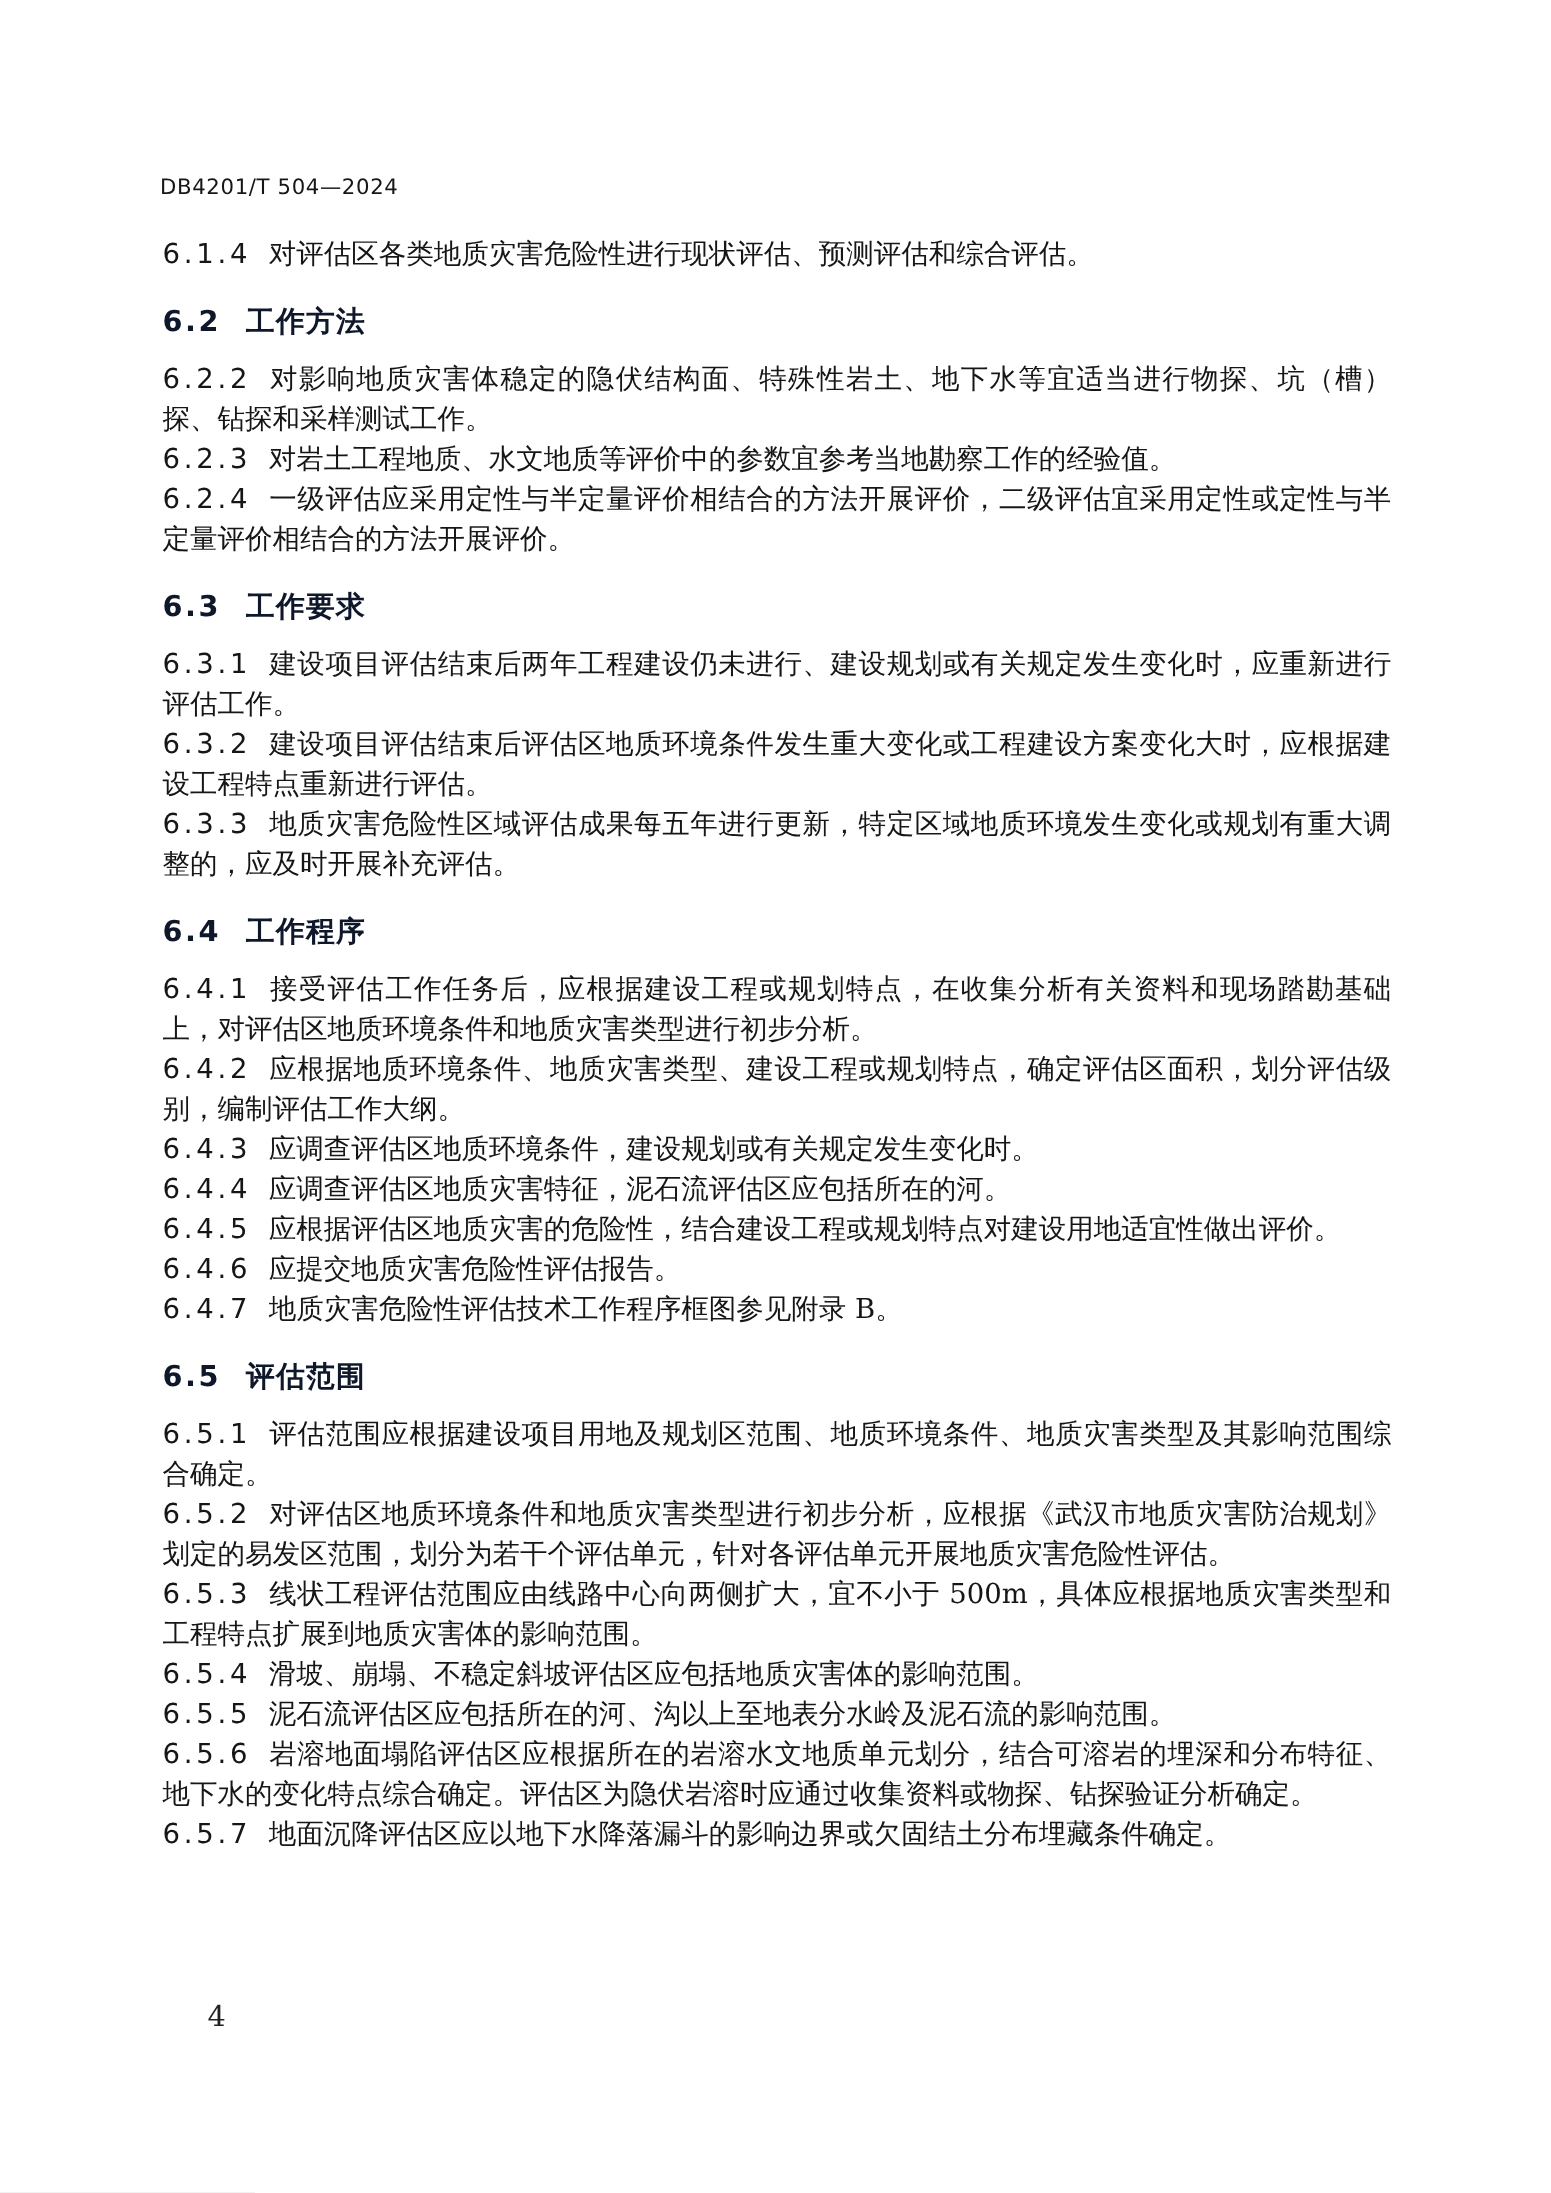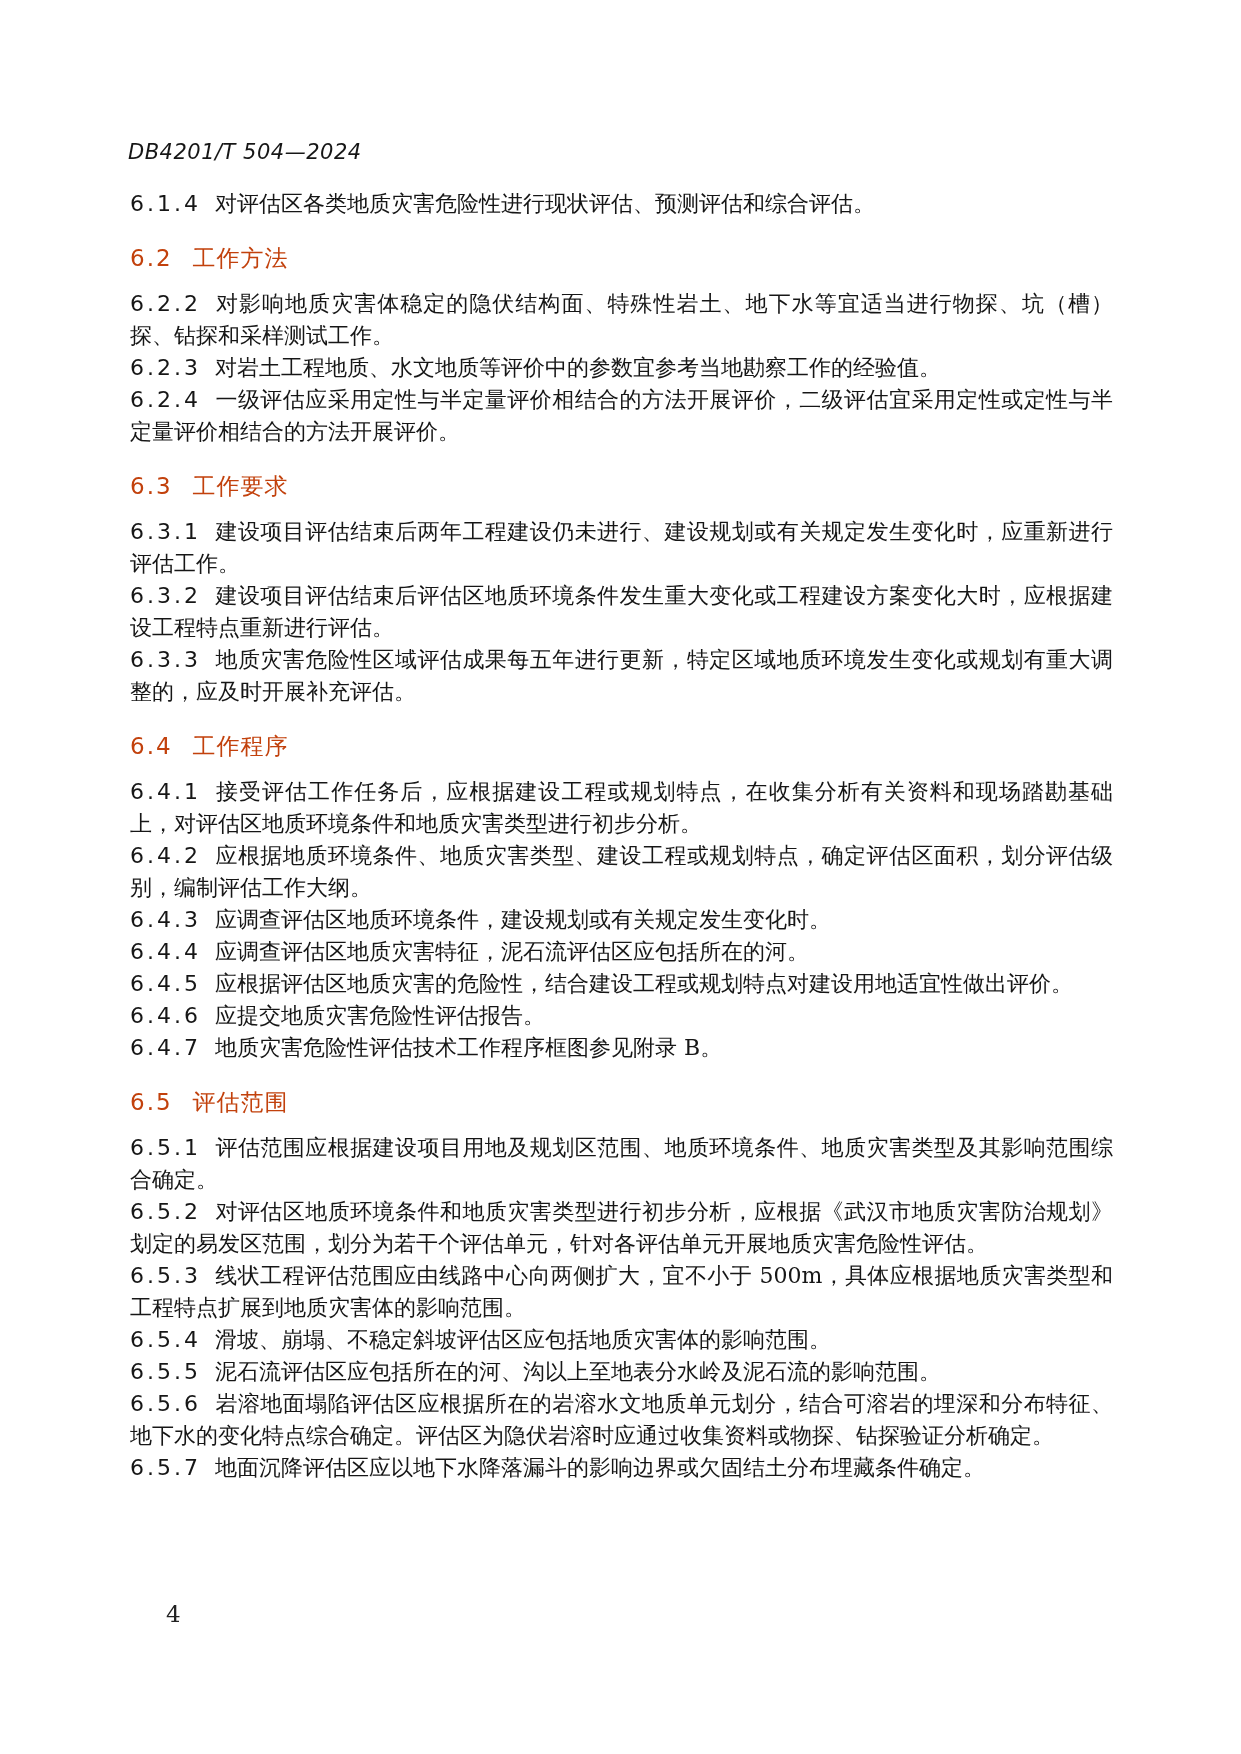--- a/index.html
+++ b/index.html
@@ -9,25 +9,24 @@
     height: 1754px;
     background: #ffffff;
     margin: 0 auto;
     overflow: hidden;
   }
   .doc-header {
     position: absolute;
     left: 128px;
     top: 140px;
     font-family: "DejaVu Sans", "Liberation Sans", sans-serif;
-    font-size: 21px;
+    font-size: 17px;
     font-weight: 500;
     letter-spacing: 0.5px;
     color: #161616;
-    font-style: italic;
   }
   .body-col {
     position: absolute;
     left: 130px;
     top: 188px;
     width: 983px;
     font-family: "DejaVu Serif", "Liberation Serif", serif;
     font-size: 22px;
     line-height: 32px;
     color: #161616;
@@ -38,25 +37,25 @@
   .cnum {
     font-family: "DejaVu Sans", "Liberation Sans", sans-serif;
     letter-spacing: 3px;
     margin-right: 14px;
     white-space: nowrap;
   }
   h2.sec {
     margin: 22px 0 14px 0;
     font-family: "DejaVu Sans", "Liberation Sans", sans-serif;
     font-size: 23px;
-    font-weight: normal;
+    font-weight: bold;
     line-height: 32px;
     letter-spacing: 1px;
     text-align: center;
-    color: #c2410c;
+    color: #0f172a;
   }
   h2.sec .cnum { margin-right: 20px; letter-spacing: 2px; }
   .page-num {
     position: absolute;
     left: 166px;
     top: 1601px;
     font-family: "DejaVu Serif", "Liberation Serif", serif;
     font-size: 23px;
     color: #222222;
   }

